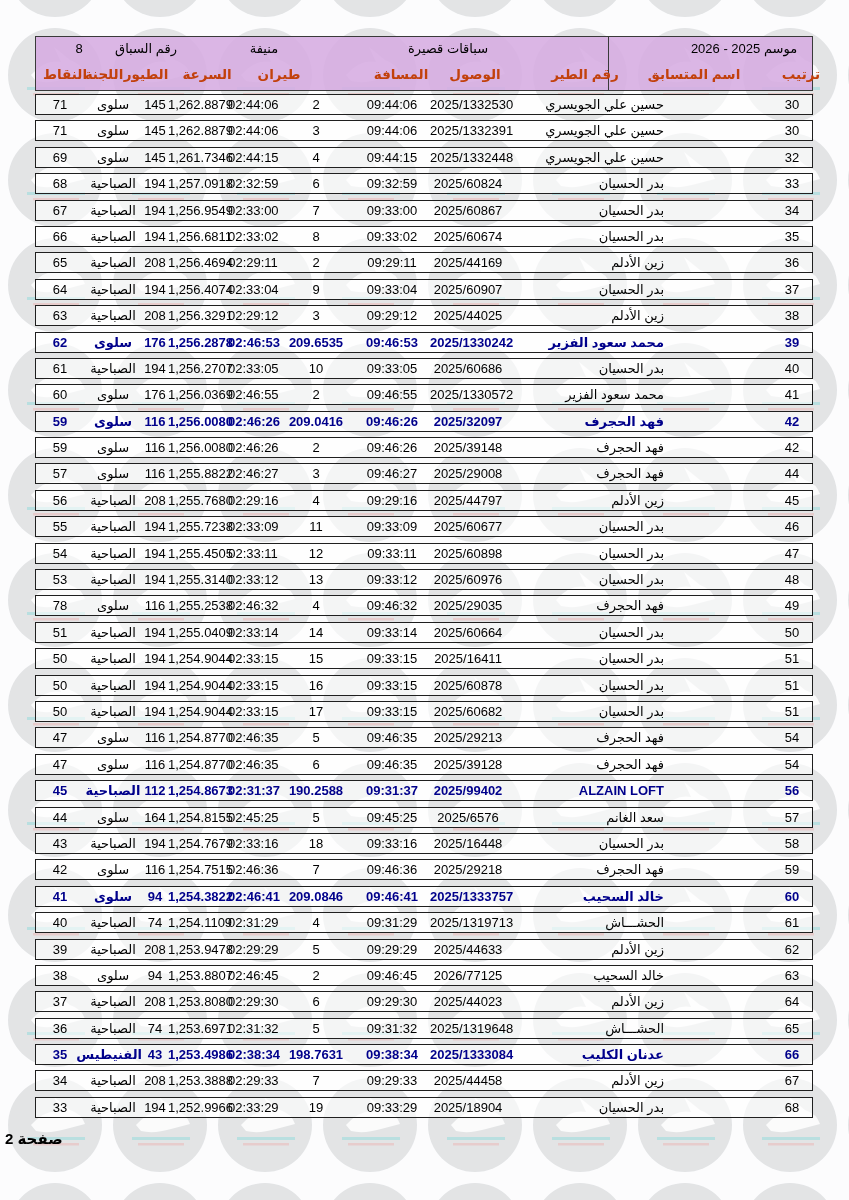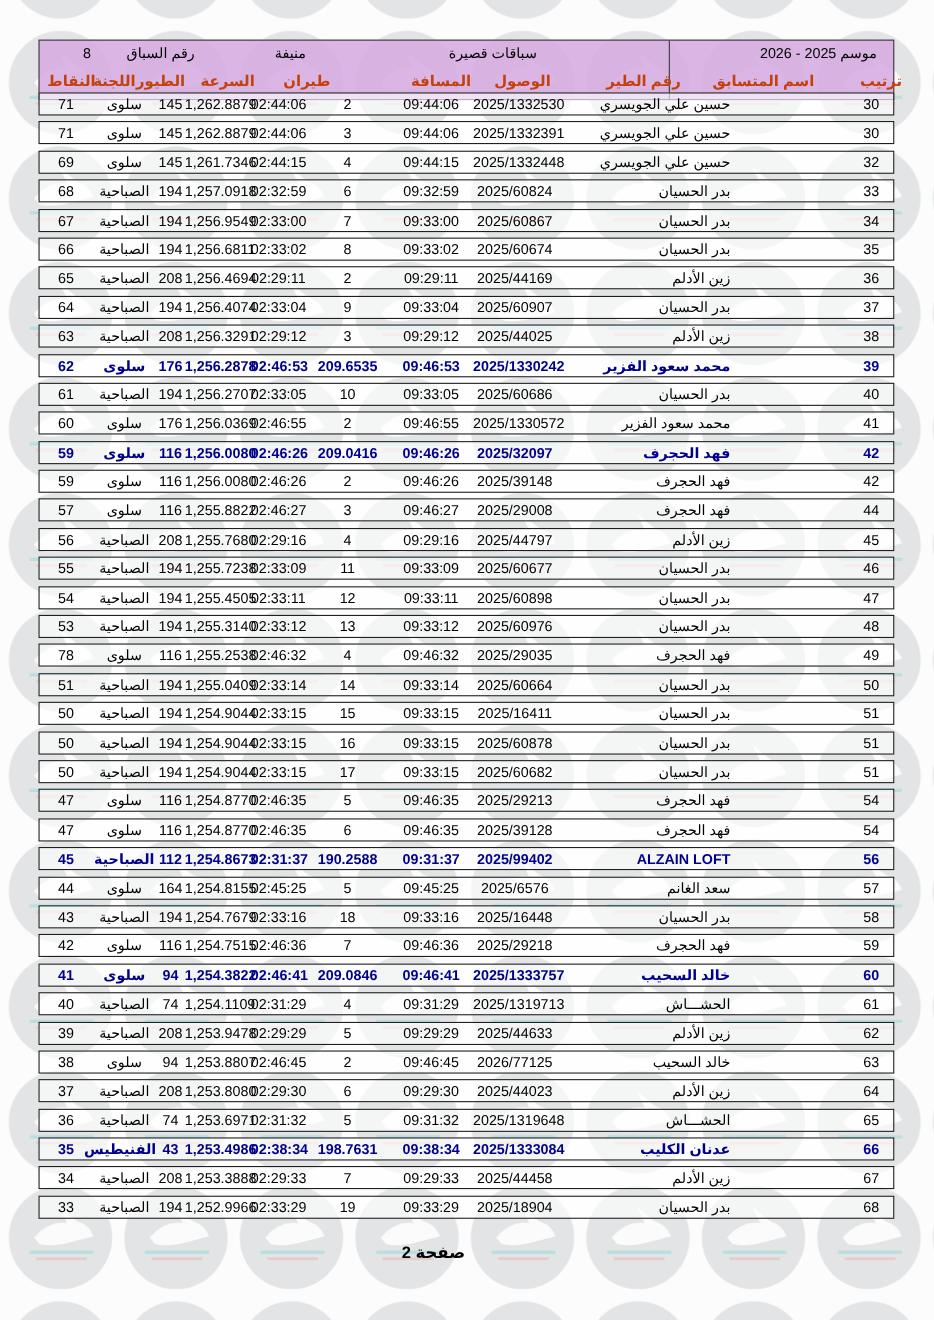--- a/index.html
+++ b/index.html
@@ -19,21 +19,21 @@
     position:absolute;left:35px;top:36px;width:778px;height:55px;
     background:rgba(214,172,225,0.88);
     border:1px solid #3a3a3a;box-sizing:border-box;
   }
   .band .pos{position:absolute;transform:translateX(-50%);white-space:nowrap;}
   .band .l1{top:4px;font-size:13px;color:#000;}
   .band .l2{top:29px;font-size:13.5px;font-weight:700;color:#c2410c;}
   .band-divider{position:absolute;top:0;bottom:0;width:1px;background:#3a3a3a;}
 
   
-  .rows{position:absolute;left:35px;top:84px;width:778px;direction:ltr;}
+  .rows{position:absolute;left:35px;top:94px;width:778px;direction:ltr;}
   .trow{
     display:flex;height:21px;line-height:19px;margin-bottom:5.4px;
     border:1px solid #1f1f1f;box-sizing:border-box;
     background:rgba(255,255,255,0.62);
     font-size:13px;color:#000;
   }
   .trow.hl{color:#00008b;font-weight:700;}
   .c{flex:none;text-align:center;white-space:nowrap;overflow:visible;}
   .c.num{direction:ltr;}
   .c.ar{direction:rtl;}
@@ -45,21 +45,21 @@
   .w-dist{width:76px;}
   .w-arr{width:76px;}
   .w-birdno{width:76px;}
   .w-name{width:158px;text-align:right;}
   .w-gap{width:106px;}
   .w-rank{width:44px;}
 
   
   .footer{
     position:absolute;top:1130px;left:35px;width:778px;
-    text-align:center;font-size:15px;font-weight:700;color:#000;
+    text-align:left;font-size:15px;font-weight:700;color:#000;
     transform:translateX(-30px); 
   }
 </style>
 </head>
 <body>
 
 <svg id="watermark" width="849" height="1200" aria-hidden="true">
   <defs>
     <pattern id="wmp" width="105" height="105" x="3" y="23" patternUnits="userSpaceOnUse">
       <g opacity="0.5">

